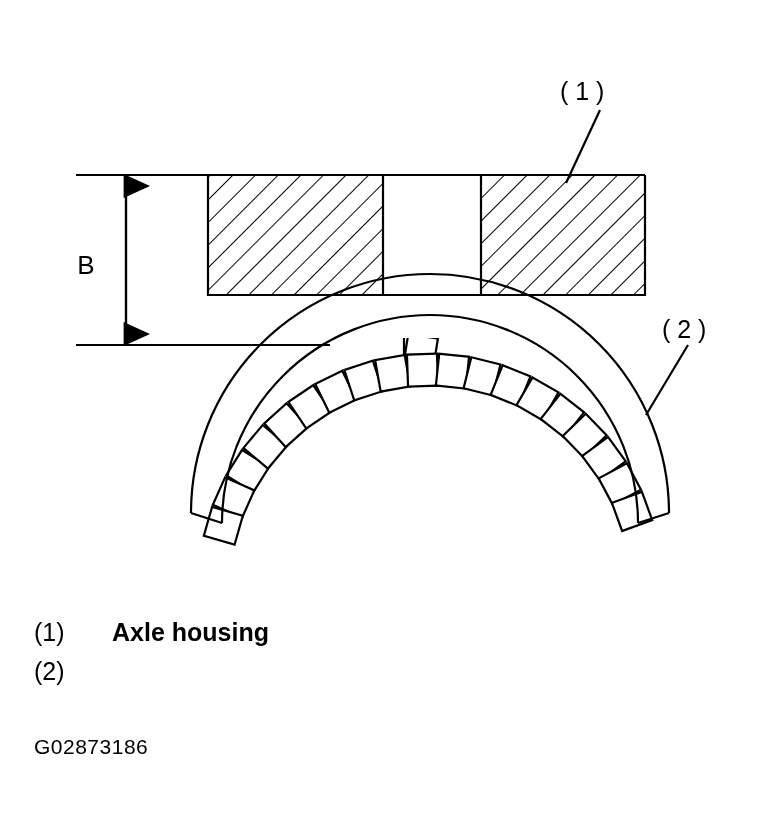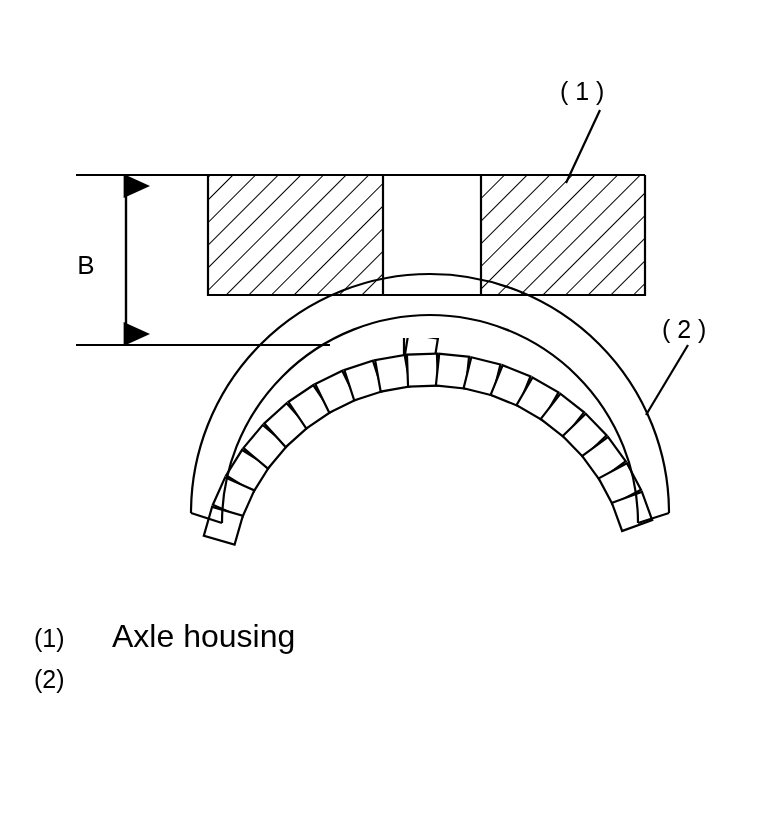--- a/index.html
+++ b/index.html
@@ -38,21 +38,22 @@
     align-items: baseline;
     margin-bottom: 10px;
   }
   .legend-num {
     font-size: 25px;
     width: 78px;
     flex: 0 0 78px;
     letter-spacing: 0px;
   }
   .legend-label {
-    font-size: 32px;
+    font-size: 25px;
+    font-weight: bold;
   }
   .fig-code {
     position: absolute;
     left: 34px;
     top: 735px;
     font-size: 21px;
     letter-spacing: 0.5px;
   }
   .callout-text {
     font-size: 25px;
@@ -189,13 +190,14 @@
   <div class="legend">
     <div class="legend-row">
       <span class="legend-num">(1)</span>
       <span class="legend-label">Axle housing</span>
     </div>
     <div class="legend-row">
       <span class="legend-num">(2)</span>
     </div>
   </div>
 
+  <div class="fig-code">G02873186</div>
 </div>
 
 </body></html>

